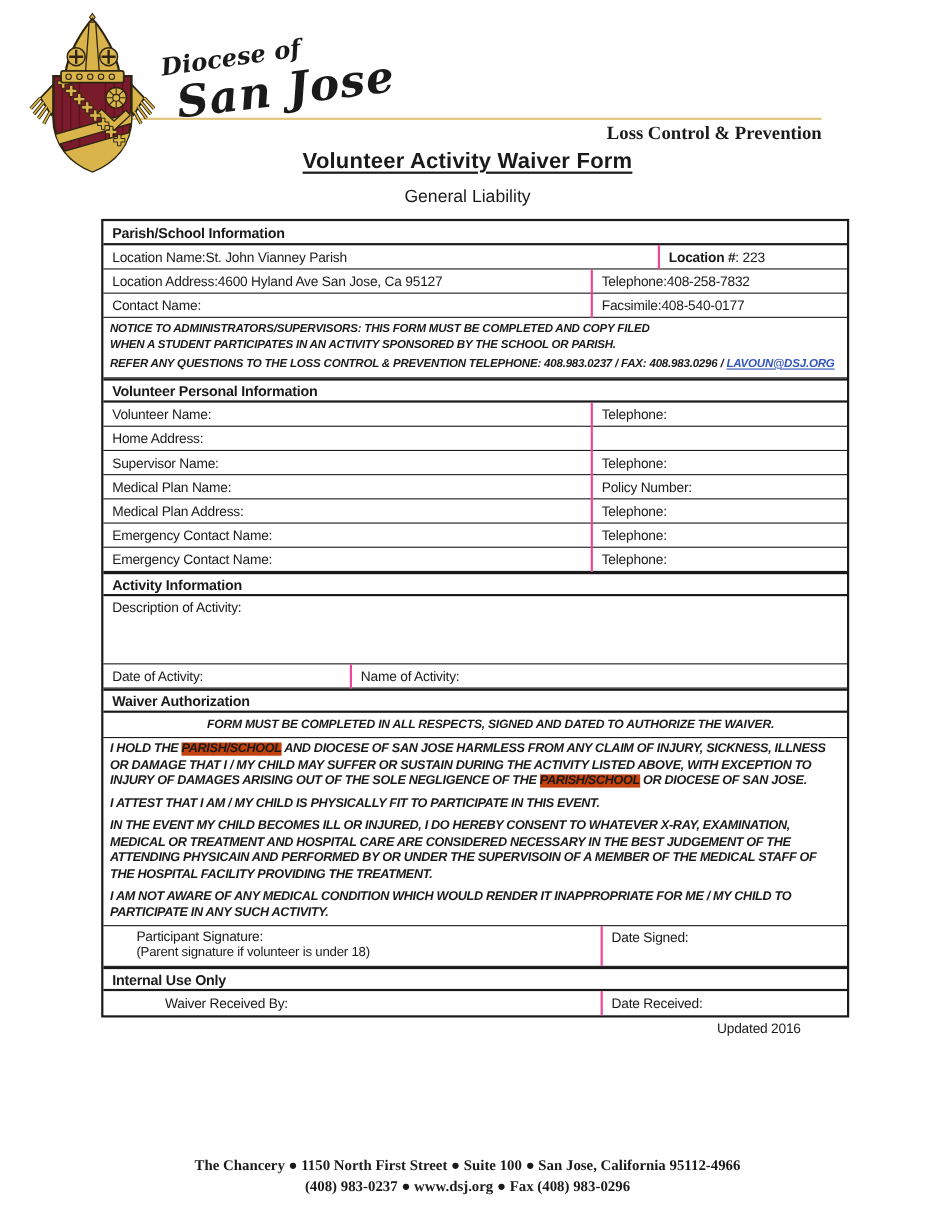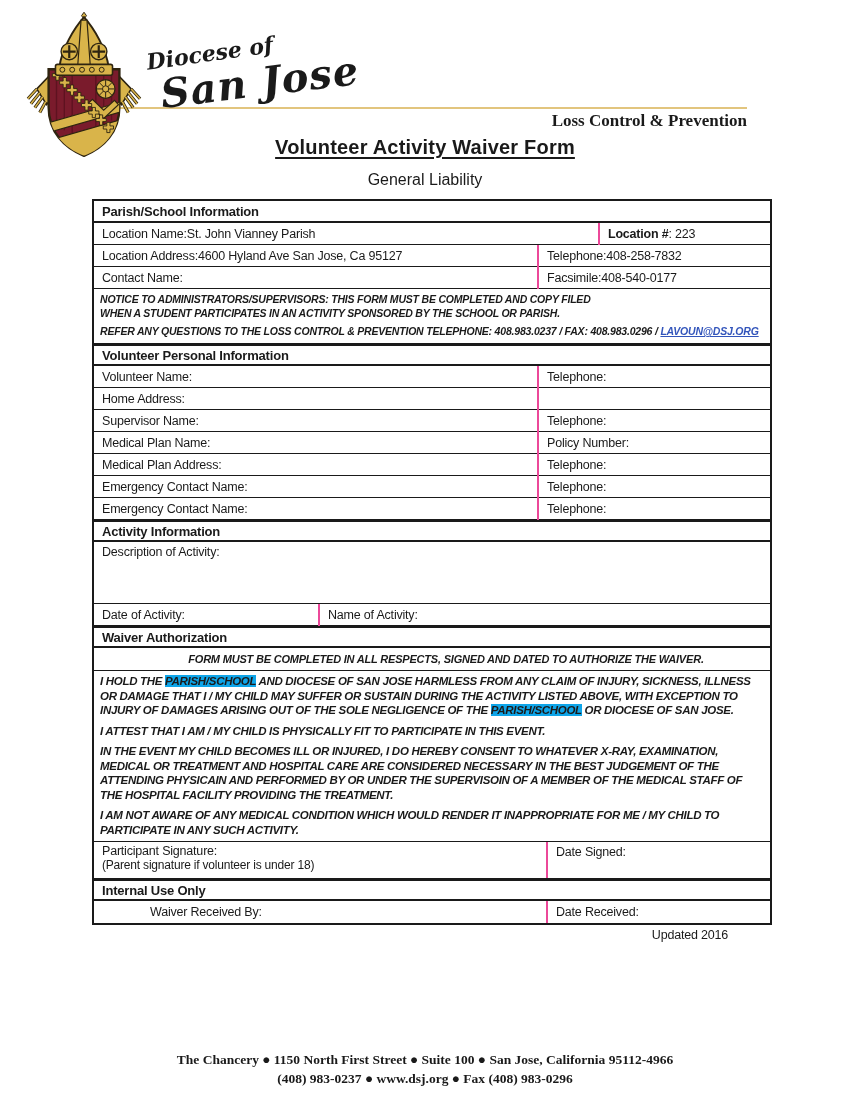--- a/index.html
+++ b/index.html
@@ -43,22 +43,22 @@
             font-style:italic; font-weight:bold; font-size:10.5px; line-height:14px; letter-spacing:-0.2px; }
   .notice .l3 { margin-top:4px; }
   .link { color:#3355bb; text-decoration:underline; font-style:italic; cursor:pointer; }
   .desc { height:61px; align-items:flex-start; padding-top:3px; }
   .instr { height:22px; justify-content:center; font-style:italic; font-weight:bold;
            font-size:11px; letter-spacing:-0.2px;padding-left:36px; }
   .paras { display:block; padding:3px 6px 4px; }
   .paras p { font-style:italic; font-weight:bold; font-size:11.5px; line-height:14.5px;
              letter-spacing:-0.3px; margin:0 0 6px 0; }
   .paras p:last-child { margin-bottom:0; }
-  .hl { background:#0ea5e9; }
-  .sig { height:37px; }
+  .hl { background:#c2410c; }
+  .sig { height:37px;padding-left:22px; }
   .sig .left { display:block; padding:2px 8px; }
   .sig .left .l1 { font-size:12.5px; letter-spacing:-0.2px; }
   .sig .left .l2 { font-size:12px; letter-spacing:-0.2px; }
   .sig .right { align-items:flex-start; padding-top:3px; }
   .updated { width:680px; text-align:right; padding:3px 44px 0 0; font-size:12.5px; letter-spacing:-0.2px; }
   
   .footer { position:absolute; left:0; right:0; top:1050px; text-align:center;
             font-family:"Liberation Serif", serif; font-weight:bold; font-size:13.5px; line-height:19px; }
 </style>
 </head>

